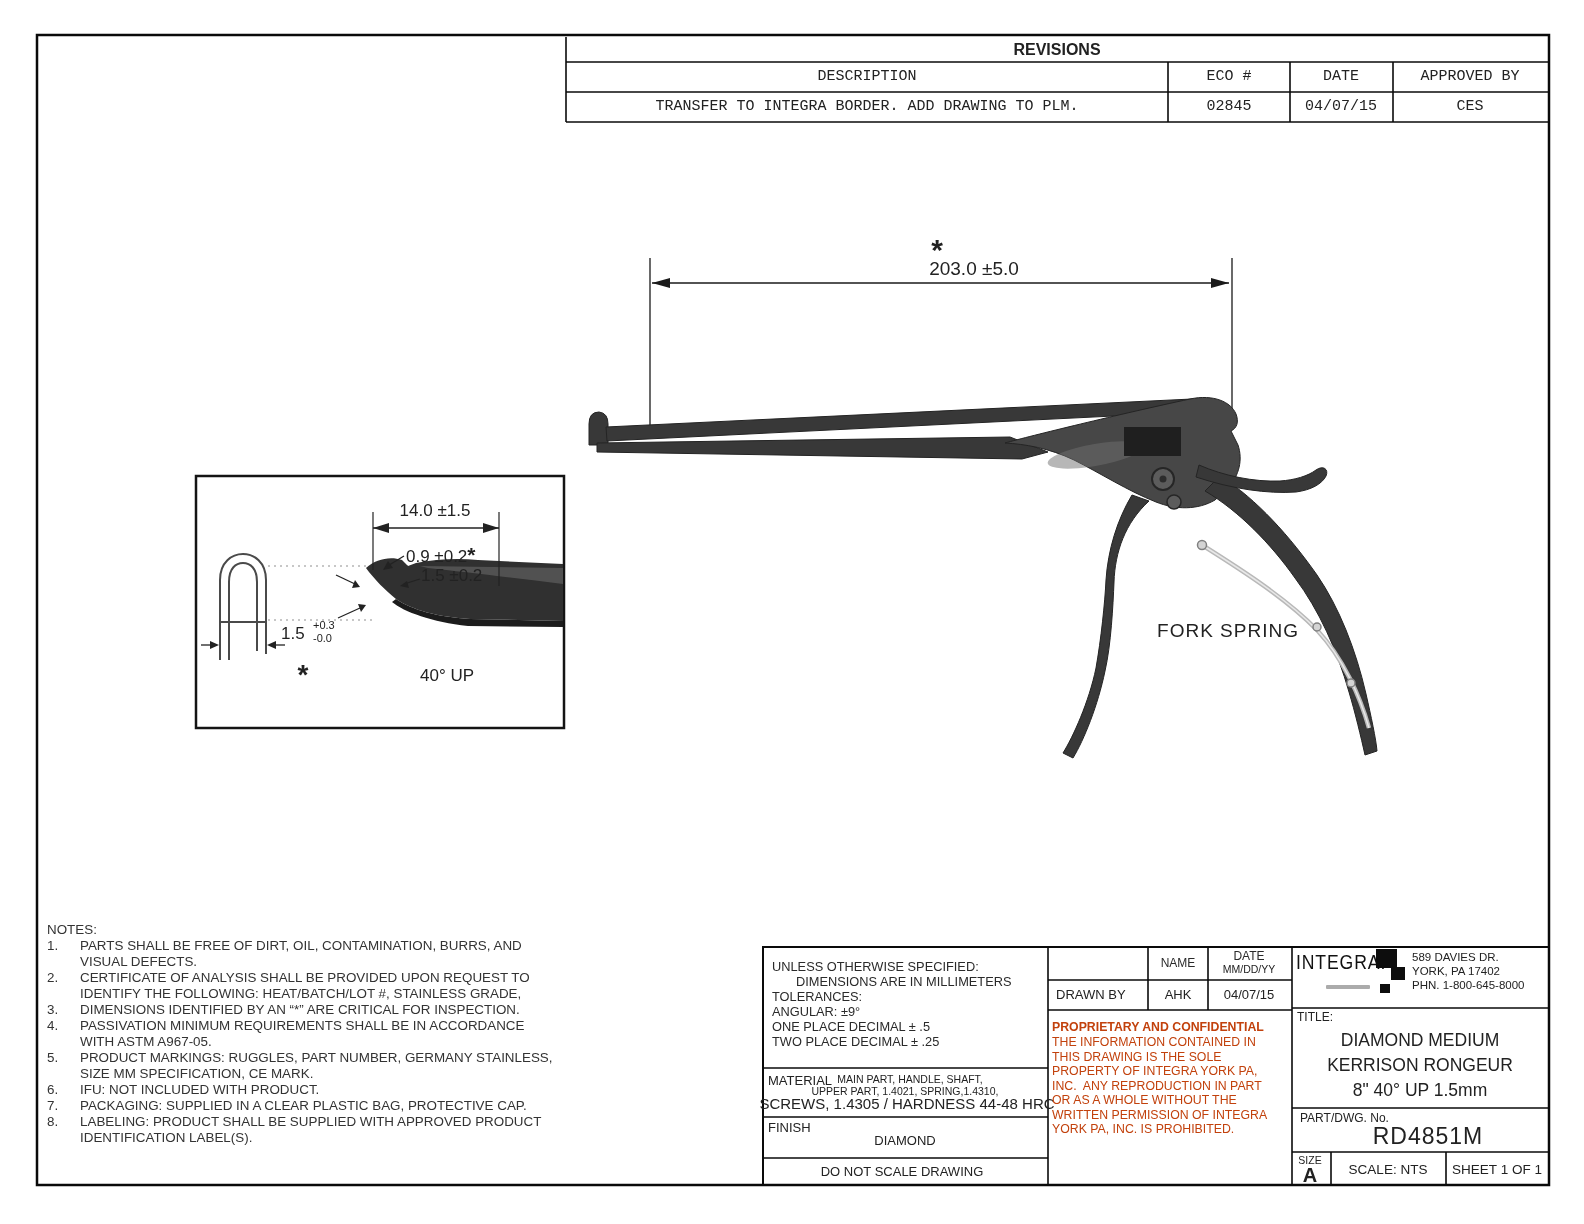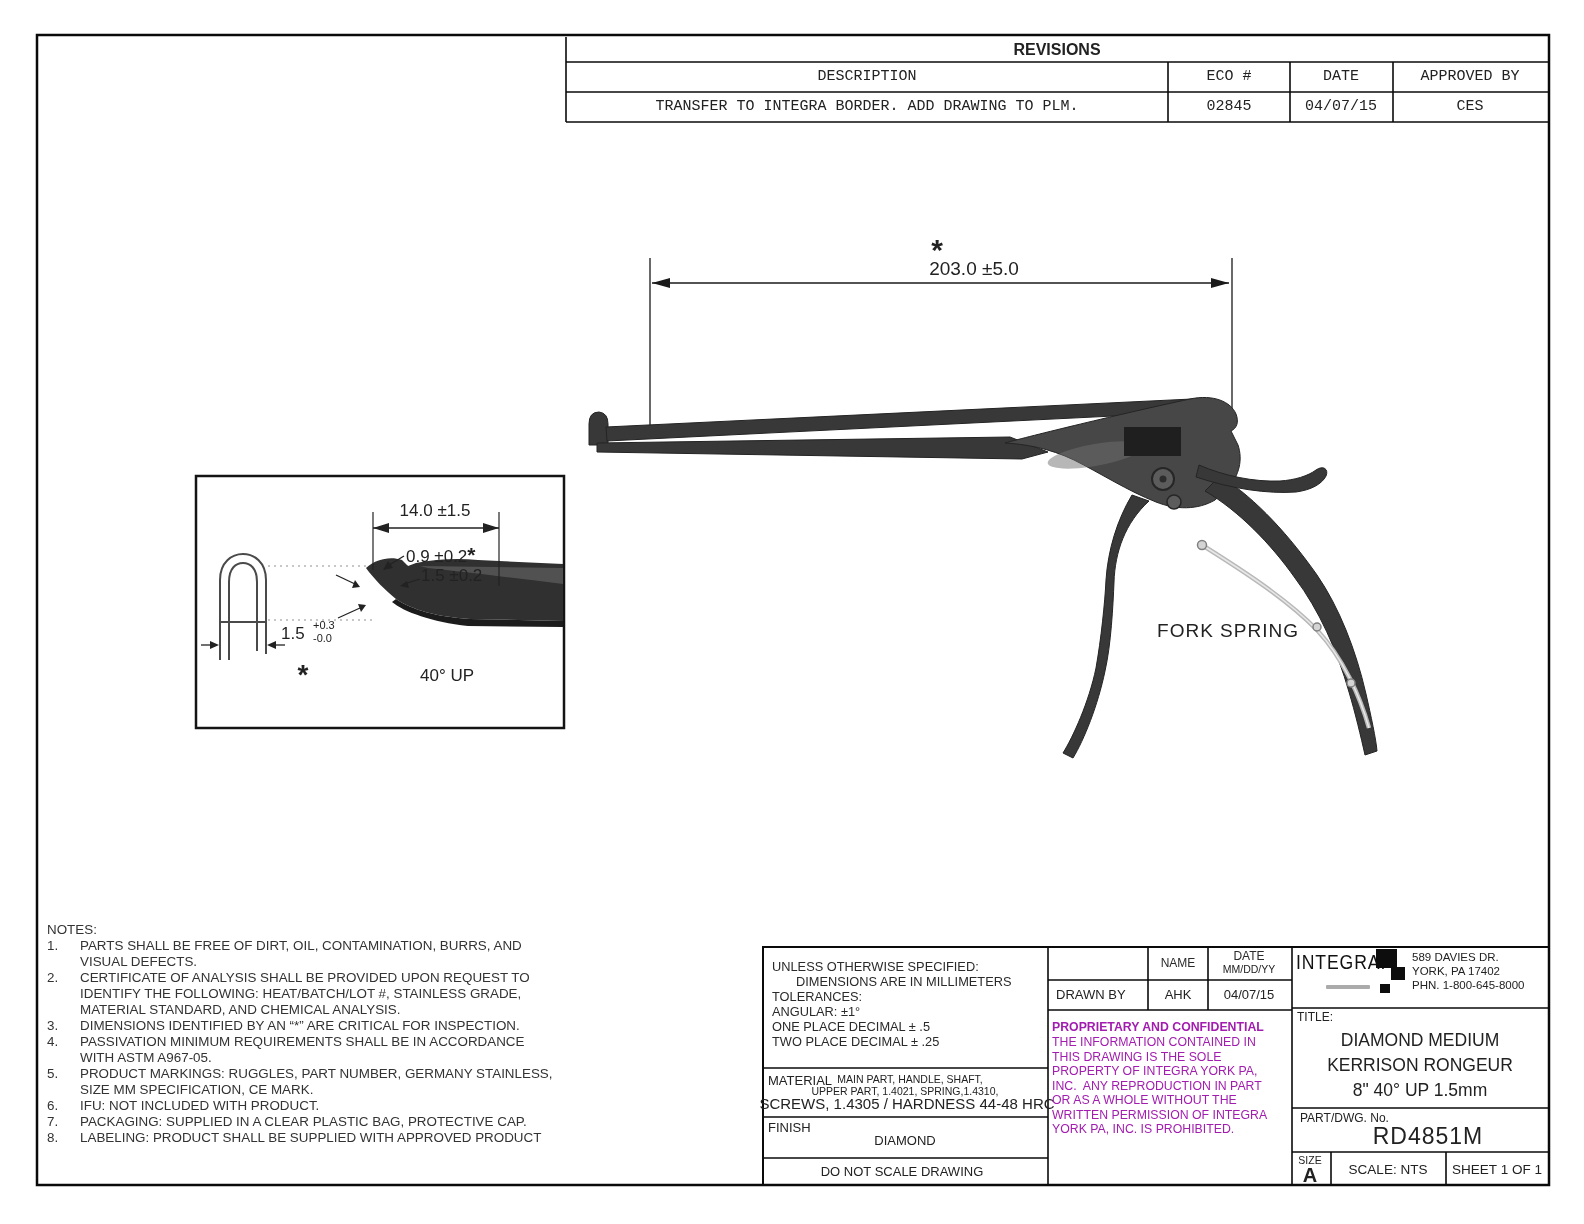--- a/index.html
+++ b/index.html
@@ -11,21 +11,21 @@
   .f12{font-size:12px;}
   .f13{font-size:13px;}
   .f15{font-size:15px;font-family:Liberation Mono, monospace;}
   .f17{font-size:17px;}
   .bold{font-weight:bold;}
   .notes{position:absolute;left:47px;top:922px;width:520px;font-size:13.4px;color:#333;}
   .nline{display:flex;line-height:16px;}
   .nnum{display:inline-block;width:33px;flex:0 0 33px;}
   .ntext{white-space:pre;}
   .tb-small{font-size:12px;color:#2a2a2a;}
-  .prop-line{position:absolute;left:1052px;font-size:12.3px;color:#a21caf;white-space:pre;}
+  .prop-line{position:absolute;left:1052px;font-size:12.3px;color:#c2410c;white-space:pre;}
   .spec-line{position:absolute;left:772px;font-size:12.8px;color:#2a2a2a;white-space:pre;}
   .logo{position:absolute;left:1296px;top:951px;font-size:20px;letter-spacing:1px;color:#111;
         transform:scaleX(0.88);transform-origin:left top;font-weight:500;}
   .logo-sq{position:absolute;background:#0d0d0d;}
   .addr{position:absolute;left:1412px;font-size:11.5px;color:#222;white-space:pre;}
 </style>
 </head>
 <body>
 
 <div id="sheet">
@@ -174,24 +174,20 @@
       </div>
     <div class="nline">
         <span class="nnum">2.</span>
         <span class="ntext">CERTIFICATE OF ANALYSIS SHALL BE PROVIDED UPON REQUEST TO</span>
       </div>
     <div class="nline">
         <span class="nnum"></span>
         <span class="ntext">IDENTIFY THE FOLLOWING: HEAT/BATCH/LOT #, STAINLESS GRADE,</span>
       </div>
     <div class="nline">
-        <span class="nnum"></span>
-        <span class="ntext">MATERIAL STANDARD, AND CHEMICAL ANALYSIS.</span>
-      </div>
-    <div class="nline">
         <span class="nnum">3.</span>
         <span class="ntext">DIMENSIONS IDENTIFIED BY AN “*” ARE CRITICAL FOR INSPECTION.</span>
       </div>
     <div class="nline">
         <span class="nnum">4.</span>
         <span class="ntext">PASSIVATION MINIMUM REQUIREMENTS SHALL BE IN ACCORDANCE</span>
       </div>
     <div class="nline">
         <span class="nnum"></span>
         <span class="ntext">WITH ASTM A967-05.</span>
@@ -208,27 +204,31 @@
         <span class="nnum">6.</span>
         <span class="ntext">IFU: NOT INCLUDED WITH PRODUCT.</span>
       </div>
     <div class="nline">
         <span class="nnum">7.</span>
         <span class="ntext">PACKAGING: SUPPLIED IN A CLEAR PLASTIC BAG, PROTECTIVE CAP.</span>
       </div>
     <div class="nline">
         <span class="nnum">8.</span>
         <span class="ntext">LABELING: PRODUCT SHALL BE SUPPLIED WITH APPROVED PRODUCT</span>
+      </div>
+    <div class="nline">
+        <span class="nnum"></span>
+        <span class="ntext">IDENTIFICATION LABEL(S).</span>
       </div>
   </div>
 
   <div class="spec-line" style="top:959px;">UNLESS OTHERWISE SPECIFIED:</div>
   <div class="spec-line" style="top:974px;margin-left:24px;">DIMENSIONS ARE IN MILLIMETERS</div>
   <div class="spec-line" style="top:989px;">TOLERANCES:</div>
-  <div class="spec-line" style="top:1004px;">ANGULAR: ±1°</div>
+  <div class="spec-line" style="top:1004px;">ANGULAR: ±9°</div>
   <div class="spec-line" style="top:1019px;">ONE PLACE DECIMAL ± .5</div>
   <div class="spec-line" style="top:1034px;">TWO PLACE DECIMAL ± .25</div>
 
   <div class="abs f13" style="left:768px;top:1074px;">MATERIAL</div>
   <div class="ctr" style="left:910px;top:1080px;font-size:10.5px;">MAIN PART, HANDLE, SHAFT,</div>
   <div class="ctr" style="left:905px;top:1092px;font-size:10.5px;">UPPER PART, 1.4021, SPRING,1.4310,</div>
   <div class="ctr" style="left:907px;top:1104px;font-size:15px;">SCREWS, 1.4305 / HARDNESS 44-48 HRC</div>
 
   <div class="abs f13" style="left:768px;top:1121px;">FINISH</div>
   <div class="ctr f13" style="left:905px;top:1141px;">DIAMOND</div>

